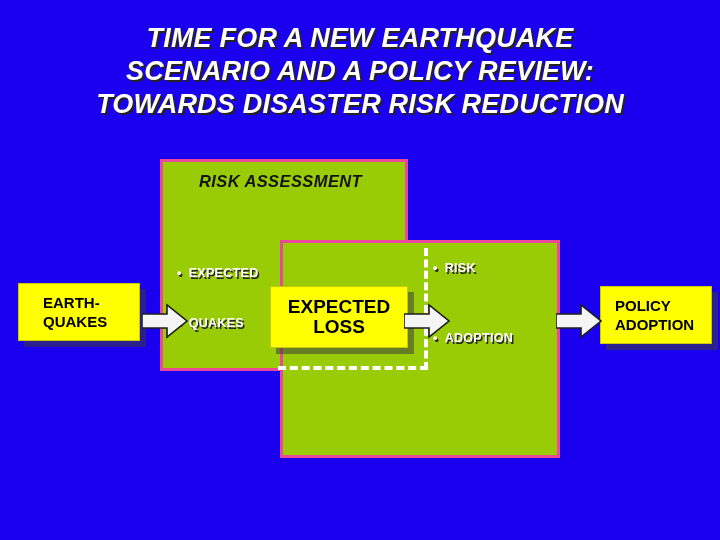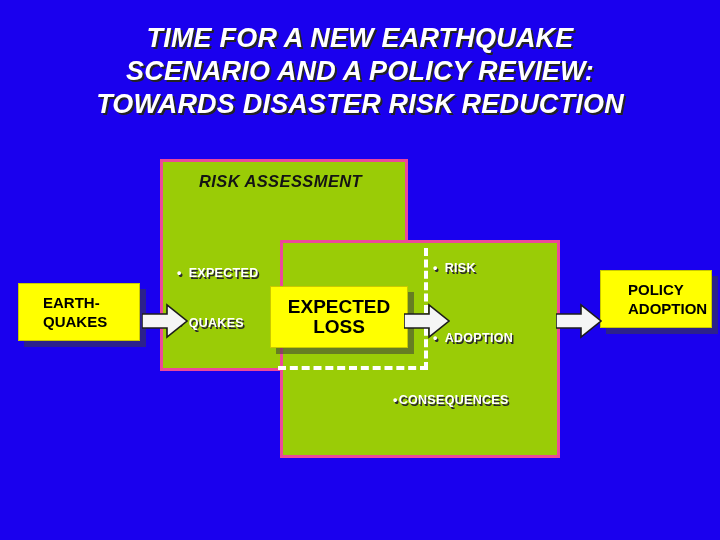--- a/index.html
+++ b/index.html
@@ -143,24 +143,24 @@
     top: 286px;
     width: 138px;
     height: 62px;
     font-size: 19px;
     line-height: 20px;
     align-items: center;
     text-align: center;
   }
   #policy-adoption-box {
     left: 600px;
-    top: 270px;
+    top: 286px;
     width: 112px;
     height: 58px;
-    padding-left: 27px;
+    padding-left: 14px;
     font-size: 15px;
     line-height: 19px;
     align-items: flex-start;
     text-align: left;
   }
 
   
   .arrow {
     position: absolute;
     width: 46px;
@@ -196,23 +196,20 @@
   <div id="policy-panel" class="green-panel">
 
     <div id="b-cost" class="bullet-line">
       <span class="dot">•</span><span>RISK</span>
     </div>
 
     <div id="b-benefit" class="bullet-line">
       <span class="dot">•</span><span>ADOPTION</span>
     </div>
 
-    <div id="b-consequences" class="bullet-line tight">
-      <span class="dot">•</span><span>CONSEQUENCES</span>
-    </div>
 
   </div>
 
   <div id="dashed-region"></div>
 
   <div id="earthquakes-box" class="yellow-box">
     <span style="white-space:pre-line">EARTH-
 QUAKES</span>
   </div>
 

